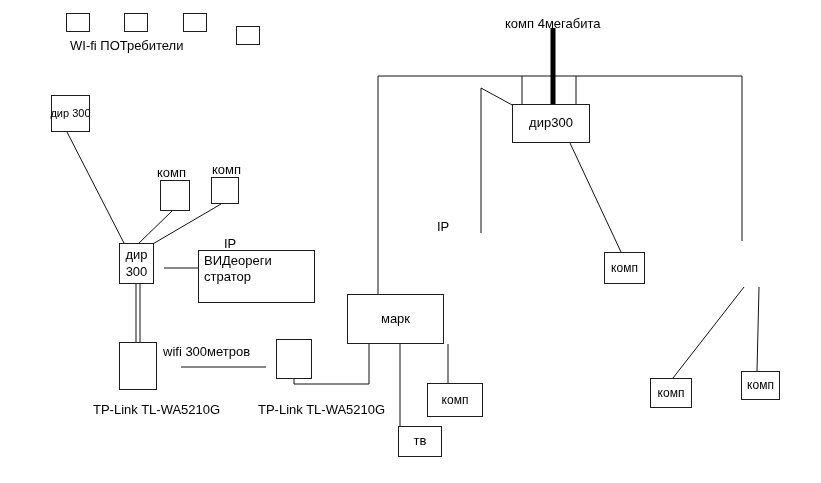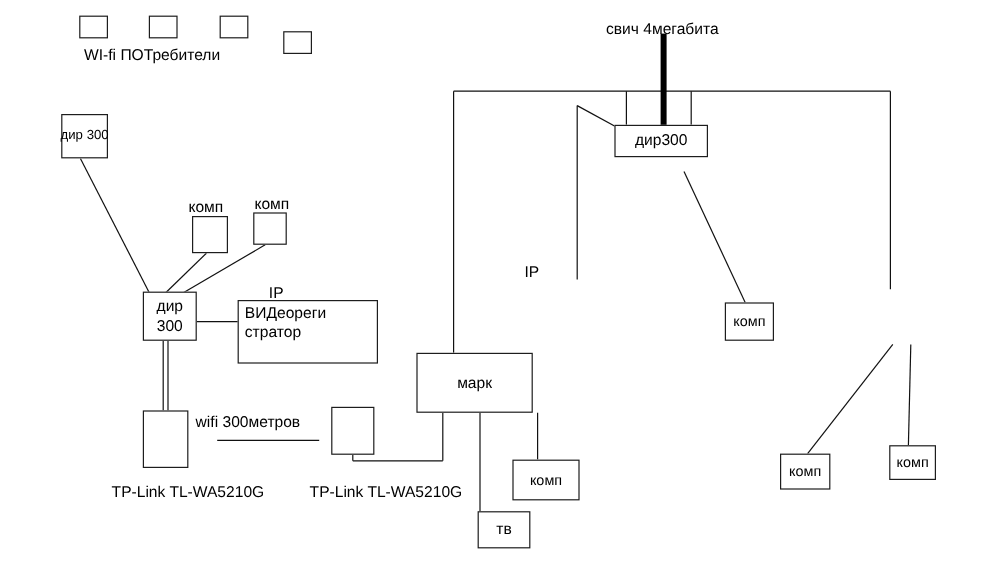--- a/index.html
+++ b/index.html
@@ -62,42 +62,42 @@
   <div class="lbl" style="left:70px;top:38px">WI-fi ПОТребители</div>
 
   <div class="box small" style="left:51px;top:95px;width:39px;height:37px">дир 300</div>
 
   <div class="lbl" style="left:157px;top:165px">комп</div>
   <div class="box" style="left:160px;top:180px;width:30px;height:31px"></div>
 
   <div class="lbl" style="left:212px;top:162px">комп</div>
   <div class="box" style="left:211px;top:177px;width:28px;height:27px"></div>
 
-  <div class="box" style="left:119px;top:243px;width:45px;height:41px">дир
+  <div class="box" style="left:119px;top:243px;width:35px;height:41px">дир
 300</div>
 
   <div class="lbl" style="left:224px;top:236px">IP</div>
   <div class="box tl" style="left:198px;top:250px;width:117px;height:53px">ВИДеореги
 стратор</div>
 
   <div class="box" style="left:119px;top:342px;width:38px;height:48px"></div>
   <div class="lbl" style="left:93px;top:402px">TP-Link TL-WA5210G</div>
 
   <div class="lbl" style="left:163px;top:344px">wifi 300метров</div>
 
   <div class="box" style="left:276px;top:339px;width:36px;height:40px"></div>
   <div class="lbl" style="left:258px;top:402px">TP-Link TL-WA5210G</div>
 
   <div class="box" style="left:347px;top:294px;width:97px;height:50px">марк</div>
   <div class="box k" style="left:427px;top:383px;width:56px;height:34px">комп</div>
   <div class="box" style="left:398px;top:426px;width:44px;height:31px">тв</div>
 
-  <div class="lbl" style="left:505px;top:16px">свич 4мегабита</div>
+  <div class="lbl" style="left:505px;top:16px">комп 4мегабита</div>
 
-  <div class="box" style="left:512px;top:104px;width:78px;height:27px">дир300</div>
+  <div class="box" style="left:512px;top:104px;width:78px;height:39px">дир300</div>
 
   <div class="lbl" style="left:437px;top:219px">IP</div>
 
   <div class="box k" style="left:604px;top:252px;width:41px;height:32px">комп</div>
 
 
   <div class="box k" style="left:650px;top:378px;width:42px;height:30px">комп</div>
   <div class="box k" style="left:741px;top:371px;width:39px;height:29px">комп</div>
 
 </div>

